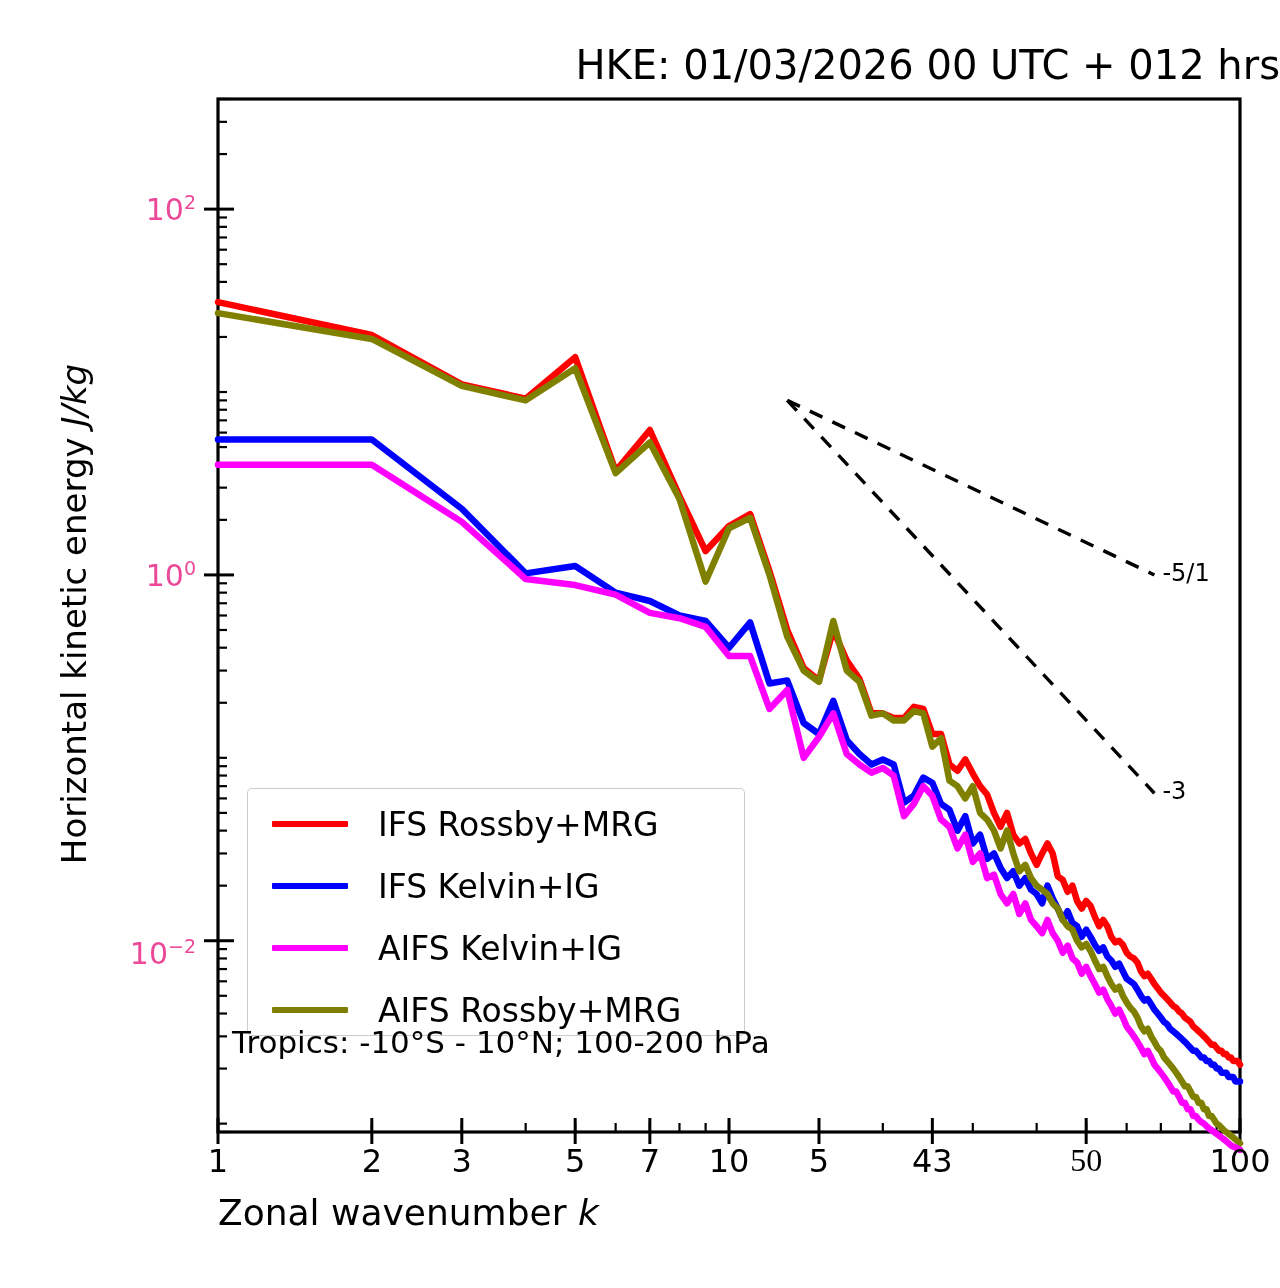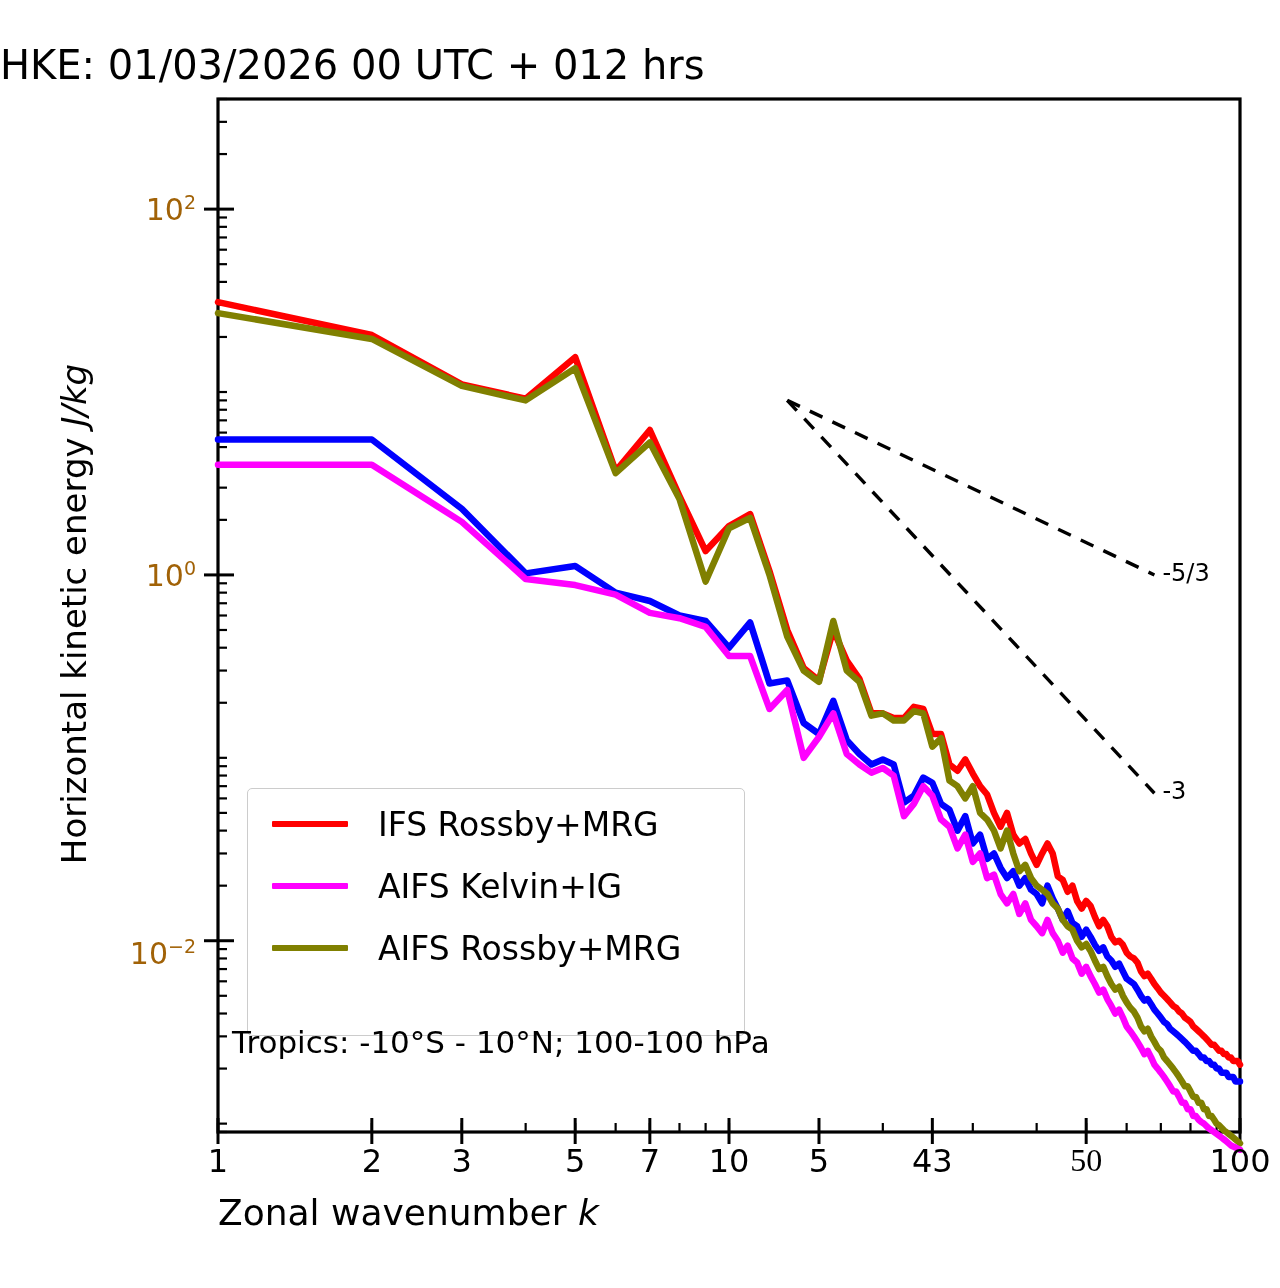--- a/index.html
+++ b/index.html
@@ -3,38 +3,38 @@
 <meta charset="utf-8">
 <style>
   html,body{margin:0;padding:0;}
   body{
     width:1280px;height:1288px;background:#ffffff;
     font-family:"DejaVu Sans","Liberation Sans",sans-serif;
     overflow:hidden;position:relative;
   }
   #fig{position:absolute;left:0;top:0;width:1280px;height:1288px;}
   .title{
-    position:absolute;left:0;top:42px;width:1280px;text-align:left;
+    position:absolute;left:0;top:42px;width:1280px;text-align:right;
     font-size:40px;color:#000;letter-spacing:0px;
   }
   .ylabel{
     position:absolute;
     left:-286px;top:594px;
     width:720px;text-align:center;
     transform:rotate(-90deg);transform-origin:center center;
     font-size:34px;color:#000;white-space:nowrap;
   }
   .ylabel i{font-style:italic;}
   .xlabel{
     position:absolute;left:218px;top:1192px;width:1022px;text-align:left;
     font-size:36px;color:#000;
   }
   .xlabel i{font-style:italic;}
   .ytick{
-    position:absolute;right:0;font-size:30px;color:#a16207;text-align:right;
+    position:absolute;right:0;font-size:30px;color:#ec4899;text-align:right;
     white-space:nowrap;transform:translateY(-50%);
   }
   .ytick sup{font-size:19px;vertical-align:super;}
   .ytickwrap{position:absolute;left:0;width:196px;}
   .xtick{
     position:absolute;top:1142px;font-size:32px;color:#000;
     transform:translateX(-50%);white-space:nowrap;
   }
   .slopelabel{position:absolute;font-size:24px;color:#000;white-space:nowrap;}
   .annot{
@@ -183,33 +183,37 @@
       <div class="xtick" style="left: 461.809px;">3</div>
       <div class="xtick" style="left: 575.174px;">5</div>
       <div class="xtick" style="left: 649.845px;">7</div>
       <div class="xtick" style="left: 729px;">10</div>
       <div class="xtick" style="left: 818.983px;">5</div>
       <div class="xtick" style="left: 932.347px;">43</div>
       <div class="xtick" style="left: 1086.17px; font-family: Liberation Serif, serif;">50</div>
       <div class="xtick" style="left: 1240px;">100</div>
     </div>
 
-  <div class="slopelabel" id="lbl53" style="left: 1162.41px; top: 558.923px;">-5/3</div>
+  <div class="slopelabel" id="lbl53" style="left: 1162.41px; top: 558.923px;">-5/1</div>
   <div class="slopelabel" id="lbl3" style="left: 1162.41px; top: 777.276px;">-3</div>
 
   <div class="legendbox" id="legend">
       <div class="legrow">
         <div class="legline" style="background: rgb(255, 0, 0);"></div>
         <div class="legtext">IFS Rossby+MRG</div>
       </div>
       <div class="legrow">
+        <div class="legline" style="background: rgb(0, 0, 255);"></div>
+        <div class="legtext">IFS Kelvin+IG</div>
+      </div>
+      <div class="legrow">
         <div class="legline" style="background: rgb(255, 0, 255);"></div>
         <div class="legtext">AIFS Kelvin+IG</div>
       </div>
       <div class="legrow">
         <div class="legline" style="background: rgb(128, 128, 0);"></div>
         <div class="legtext">AIFS Rossby+MRG</div>
       </div>
     </div>
 
-  <div class="annot">Tropics: -10°S - 10°N; 100-100 hPa</div>
+  <div class="annot">Tropics: -10°S - 10°N; 100-200 hPa</div>
 
 </div>
 
 </body></html>

